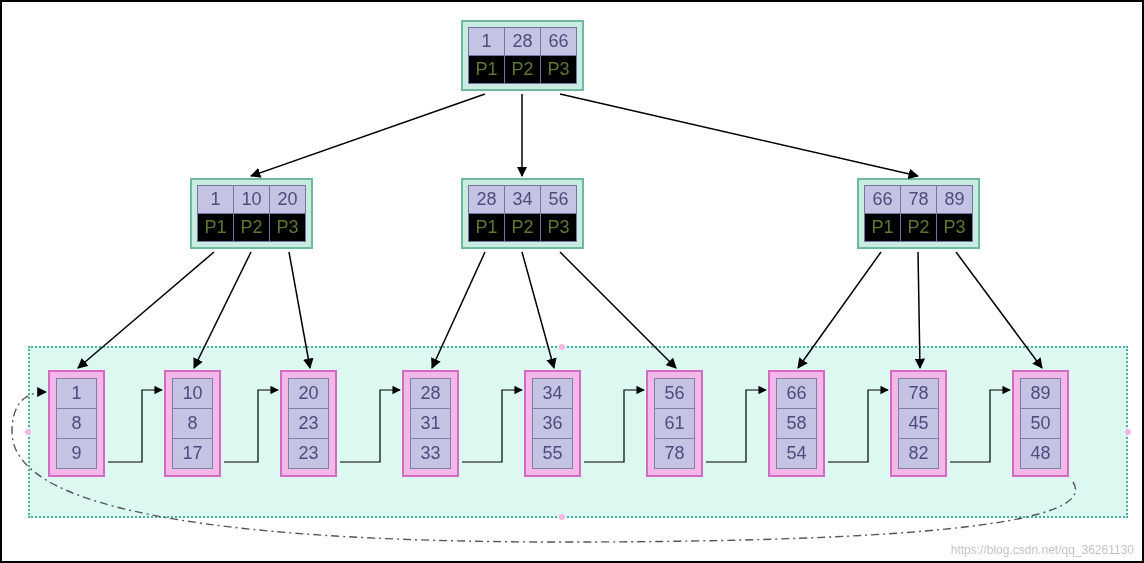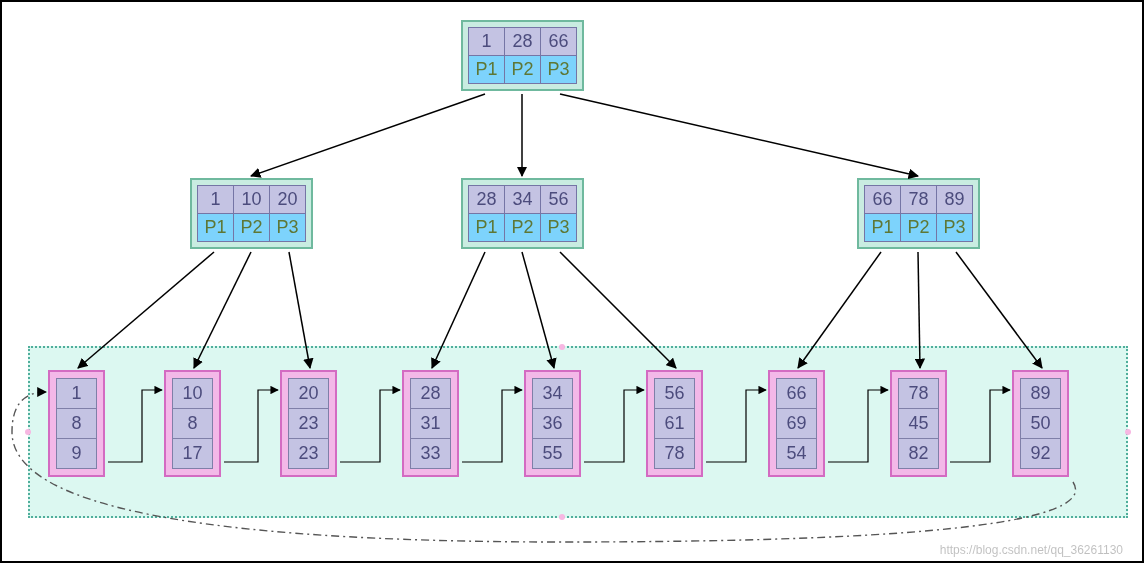--- a/index.html
+++ b/index.html
@@ -35,21 +35,21 @@
   }
   .node td {
     width: 36px;
     height: 28px;
     text-align: center;
     font-size: 18px;
     border: 1px solid #7575a5;
     box-sizing: border-box;
   }
   .keycell { background: #c4c3e3; color: #4c4c7d; }
-  .ptrcell { background: #7dd3fc; color: #5e7735; }
+  .ptrcell { background: #000000; color: #5e7735; }
   .leaf-band {
     position: absolute;
     border: 2px dotted #4fae9b;
     background: rgba(191,242,230,0.55);
     box-sizing: border-box;
   }
   .leaf {
     position: absolute;
     background: #f3b8e8;
     border: 2px solid #d36bc2;
@@ -62,21 +62,21 @@
     height: 30px;
     text-align: center;
     font-size: 18px;
     border: 1px solid #7f7fa8;
     background: #c4c3e3;
     color: #4c4c7d;
     box-sizing: border-box;
   }
   .watermark {
     position: absolute;
-    right: 19px;
+    right: 8px;
     bottom: 4px;
     font-family: Arial, sans-serif;
     font-size: 12px;
     color: rgba(0,0,0,0.25);
   }
 </style>
 </head>
 <body>
 <div class="stage">
 
@@ -238,21 +238,21 @@
   </tbody>
       </table>
 </div>
 <div class="leaf" style="left:766px; top:368px;">
   <table>
     <tbody>
           <tr>
             <td>66</td>
           </tr>
     <tr>
-            <td>69</td>
+            <td>58</td>
           </tr>
     <tr>
             <td>54</td>
           </tr>
   </tbody>
       </table>
 </div>
 <div class="leaf" style="left:888px; top:368px;">
   <table>
     <tbody>
@@ -271,21 +271,21 @@
 <div class="leaf" style="left:1010px; top:368px;">
   <table>
     <tbody>
           <tr>
             <td>89</td>
           </tr>
     <tr>
             <td>50</td>
           </tr>
     <tr>
-            <td>92</td>
+            <td>48</td>
           </tr>
   </tbody>
       </table>
 </div>
 
 <svg class="overlay">
   <defs>
     <marker id="arrow" viewBox="0 0 10 10" refX="9" refY="5" markerWidth="7" markerHeight="7" orient="auto-start-reverse">
       <path d="M 0 0 L 10 5 L 0 10 z" fill="#000"></path>
     </marker>

